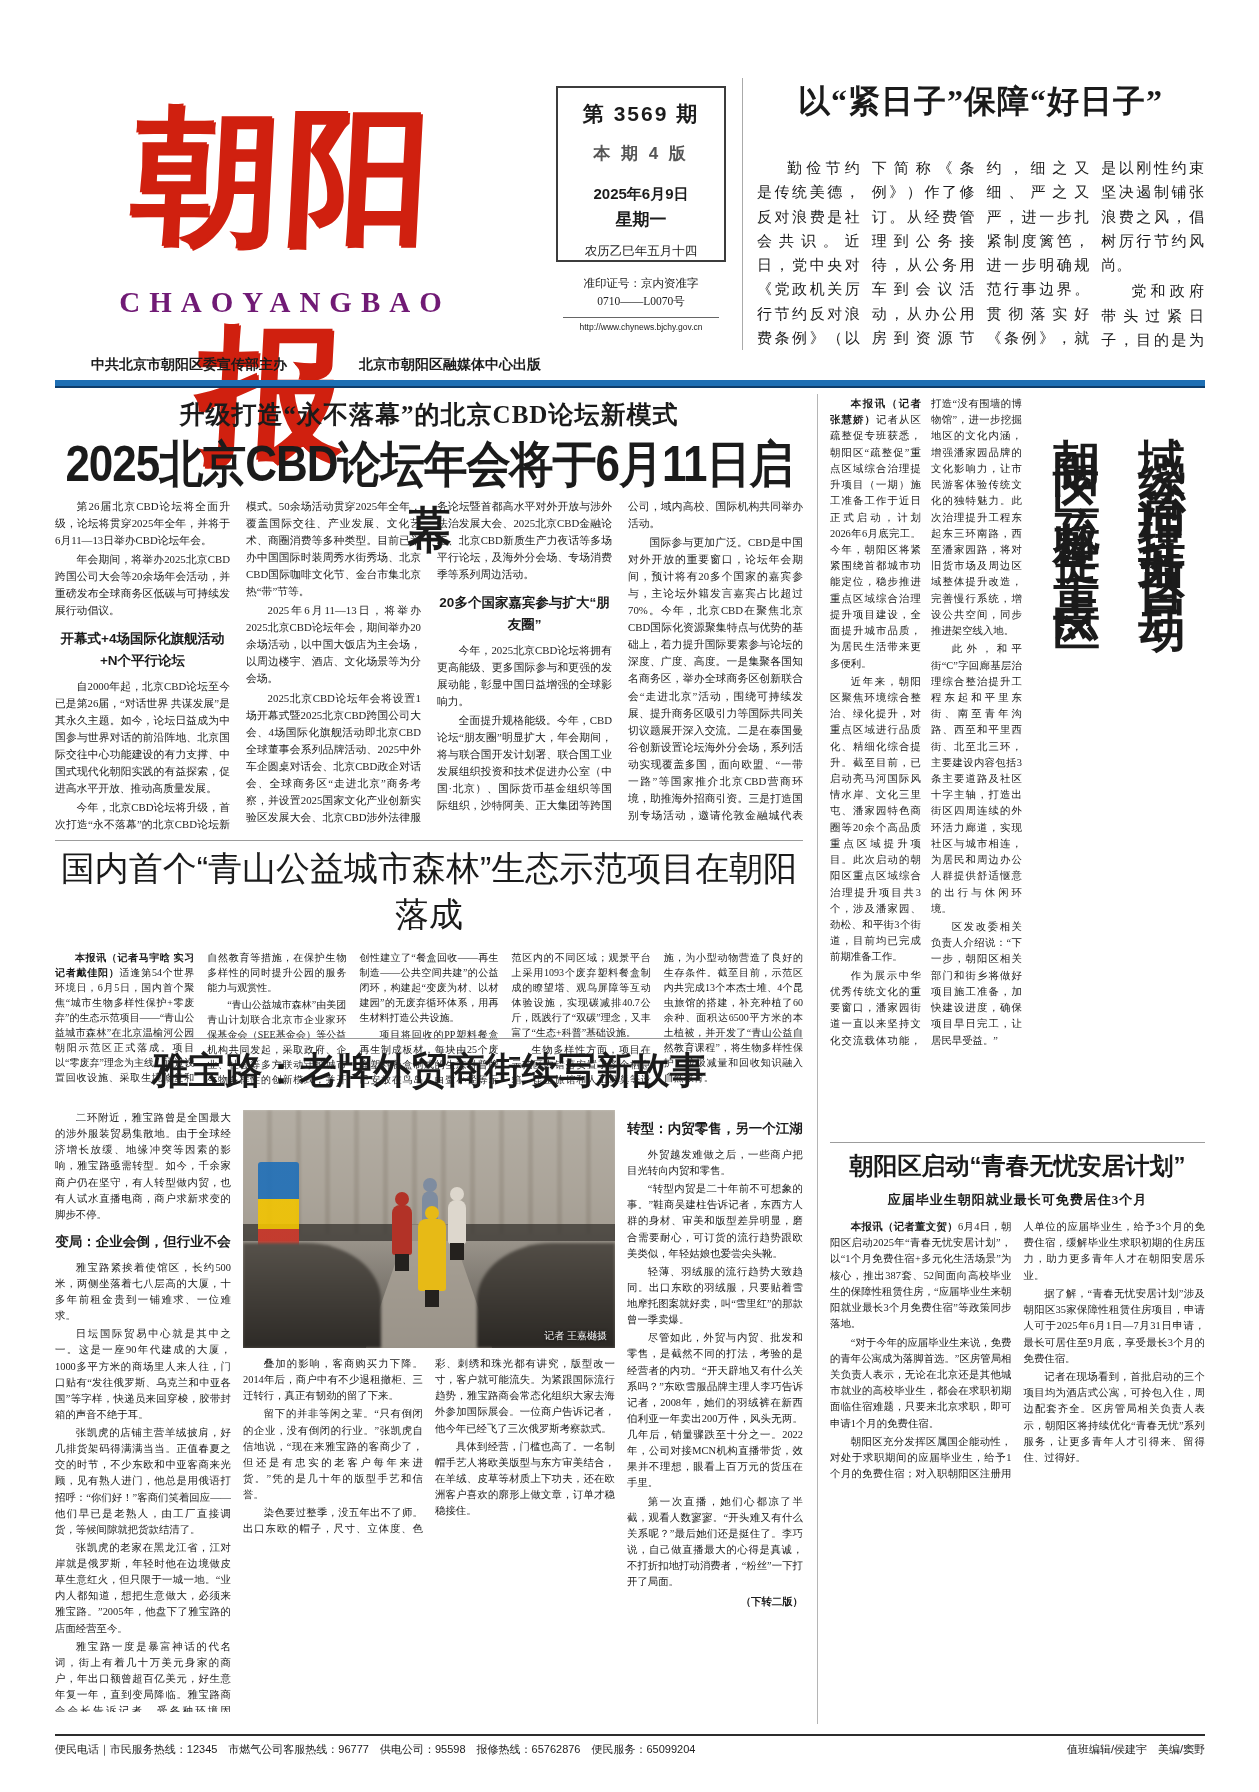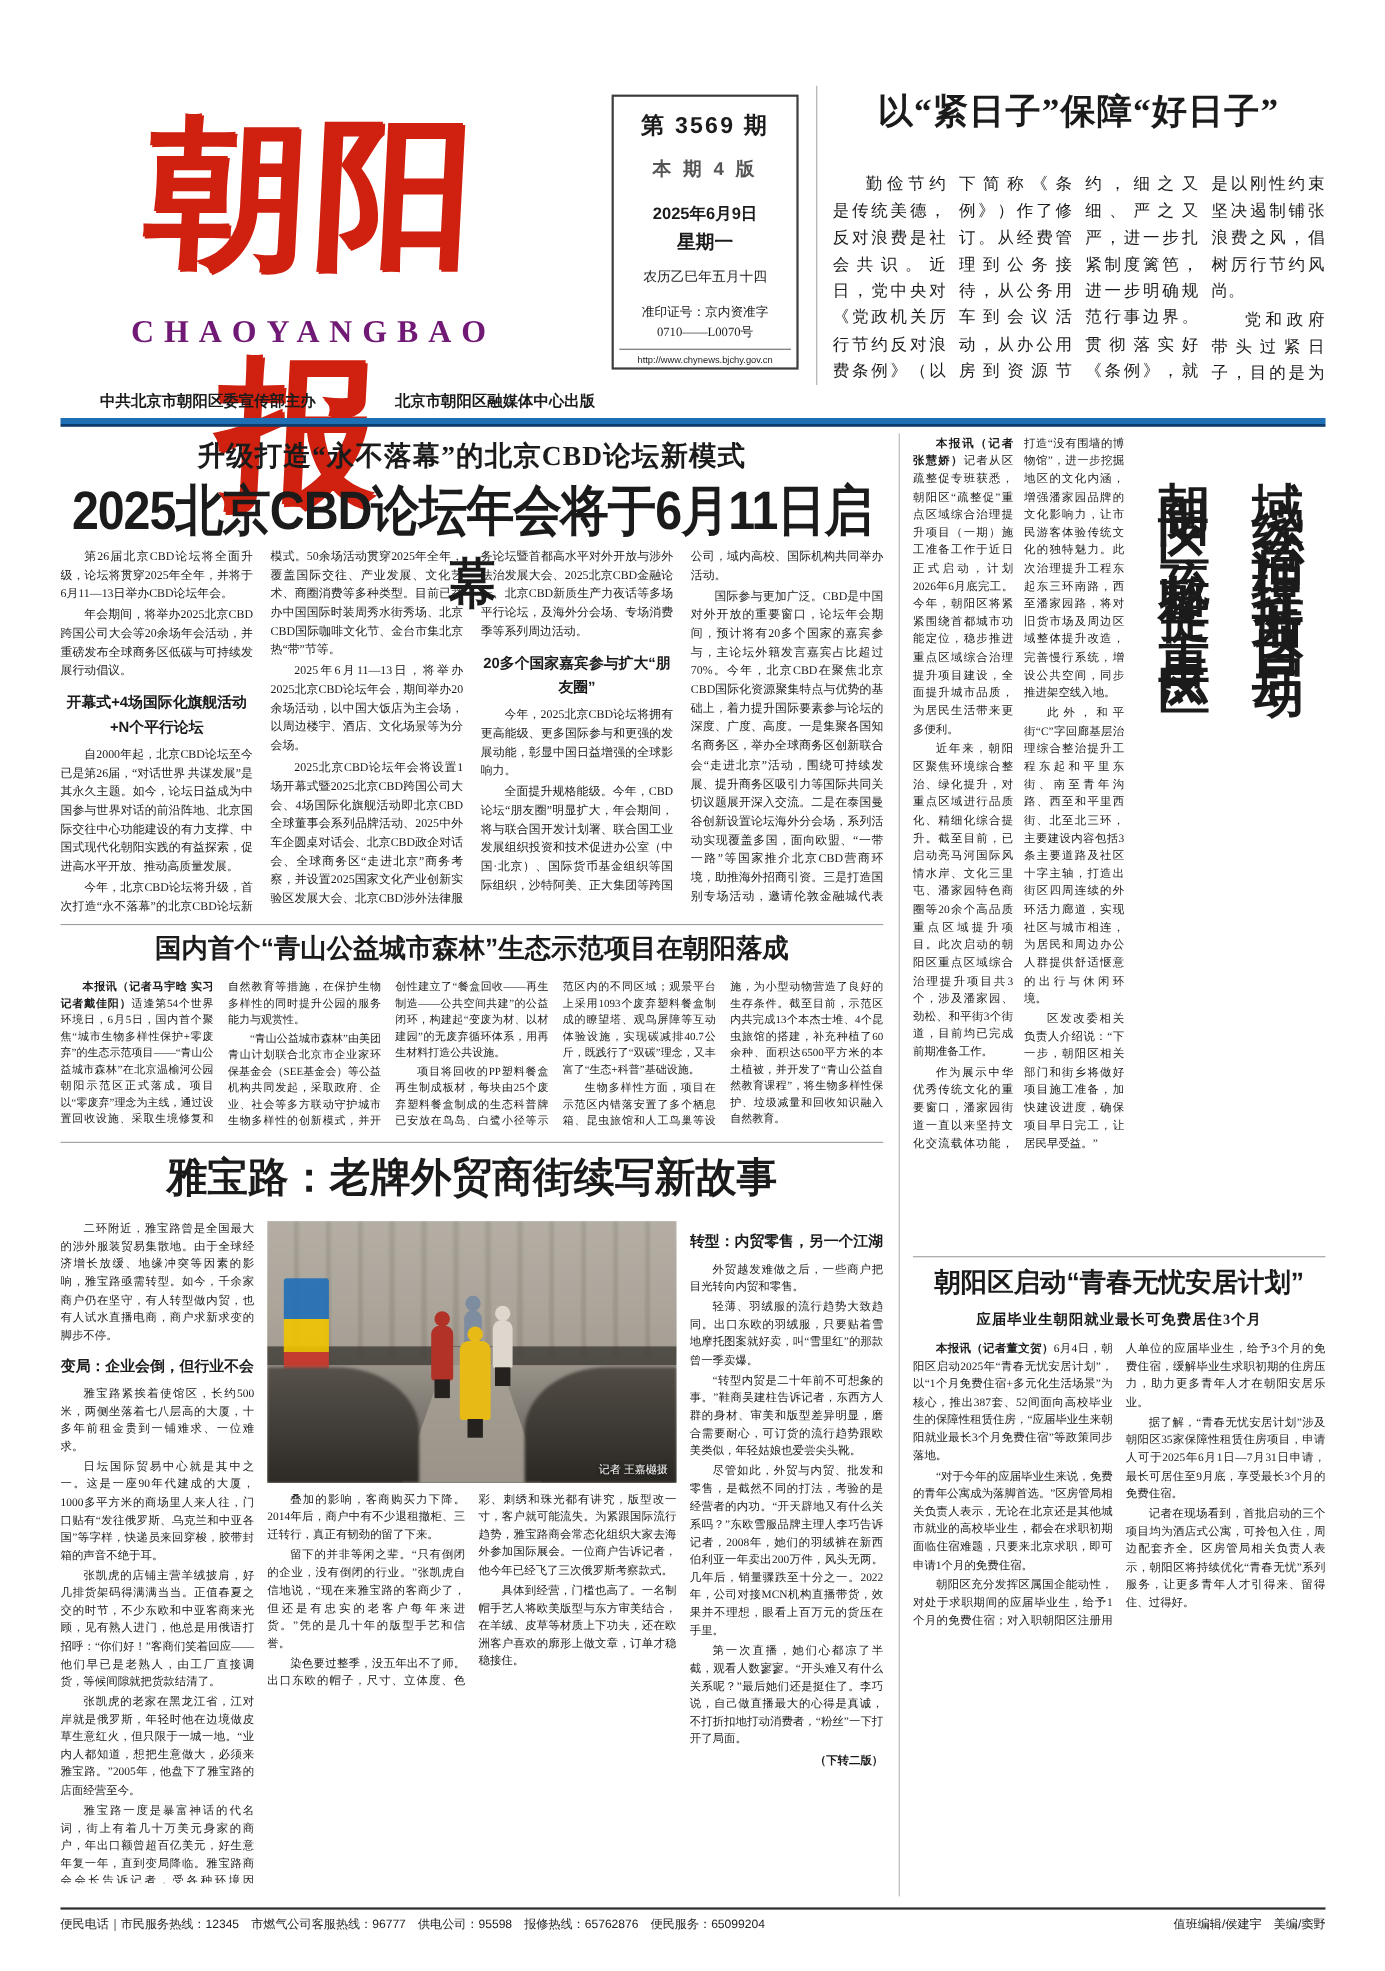--- a/index.html
+++ b/index.html
@@ -11,21 +11,21 @@
   .masthead-cn{position:absolute;left:70px;top:66px;width:430px;height:218px;
       font-family:"DejaVu Serif","Liberation Serif",serif;font-weight:900;color:#d0200f;
       font-size:146px;line-height:218px;text-align:center;letter-spacing:6px;
       transform:skewX(-3deg);text-shadow:2px 2px 0 #d0200f;}
   .masthead-en{position:absolute;left:70px;top:286px;width:430px;text-align:center;color:#701a75;
       font-weight:700;font-size:29px;letter-spacing:9px;font-family:"Liberation Serif",serif;}
   .org-line{position:absolute;left:91px;top:356px;width:640px;display:flex;gap:72px;
       font-size:14px;font-weight:600;font-family:"Liberation Sans","DejaVu Sans",sans-serif;}
 
   
-  .issue-box{position:absolute;left:556px;top:86px;width:170px;height:250px;border:2px solid #3c3c3c;
+  .issue-box{position:absolute;left:556px;top:86px;width:170px;height:176px;border:2px solid #3c3c3c;
       text-align:center;box-sizing:border-box;padding-top:12px;font-family:"Liberation Sans",sans-serif;}
   .issue-no{font-size:21px;font-weight:900;letter-spacing:2px;}
   .issue-edition{font-size:17px;font-weight:800;color:#555;margin-top:14px;letter-spacing:3px;}
   .issue-date{font-size:15px;font-weight:800;margin-top:20px;}
   .issue-week{font-size:17px;font-weight:800;margin-top:4px;}
   .issue-lunar{font-size:12.5px;margin-top:12px;font-family:"Liberation Serif",serif;}
   .issue-lic1{font-size:11.5px;margin-top:16px;font-family:"Liberation Serif",serif;}
   .issue-lic2{font-size:11.5px;margin-top:3px;font-family:"Liberation Serif",serif;}
   .issue-url{font-size:8.5px;margin:8px 5px 0;border-top:1px solid #666;padding-top:4px;color:#222;}
 
@@ -63,21 +63,21 @@
   .shu-body{width:192px;height:100%;overflow:hidden;column-count:2;column-gap:10px;
       font-size:10.4px;line-height:1.56;}
   .shu-headline{flex:1;display:flex;justify-content:space-around;padding-top:4px;}
   .vcol{writing-mode:vertical-rl;text-orientation:upright;font-size:47px;font-weight:900;
       letter-spacing:17px;line-height:1.5;font-family:"Liberation Sans","DejaVu Sans",sans-serif;}
 
   .h-rule{position:absolute;height:1px;background:#9c9c9c;}
 
   
   .qs{position:absolute;left:55px;top:846px;width:748px;}
-  .qs-headline{text-align:center;font-size:24px;font-weight:700;
+  .qs-headline{text-align:center;font-size:34px;font-weight:400;
       font-family:"Liberation Sans",sans-serif;margin:0 0 12px;}
   .qs-body{height:138px;overflow:hidden;column-count:5;column-gap:13px;
       font-size:10px;line-height:1.5;}
 
   
   .yb{position:absolute;left:55px;top:1046px;width:748px;}
   .yb-headline{text-align:center;font-size:37px;font-weight:900;
       font-family:"Liberation Sans",sans-serif;margin:0 0 14px;}
   .yb-grid{display:grid;grid-template-columns:176px 372px 176px;gap:12px;height:602px;}
   .yb-col{overflow:hidden;font-size:10.4px;line-height:1.55;}
@@ -233,22 +233,22 @@
         <div class="yb-mid-text">
             <p class="b-p">叠加的影响，客商购买力下降。2014年后，商户中有不少退租撤柜、三迁转行，真正有韧劲的留了下来。</p>
             <p class="b-p">留下的并非等闲之辈。“只有倒闭的企业，没有倒闭的行业。”张凯虎自信地说，“现在来雅宝路的客商少了，但还是有忠实的老客户每年来进货。”凭的是几十年的版型手艺和信誉。</p>
             <p class="b-p">染色要过整季，没五年出不了师。出口东欧的帽子，尺寸、立体度、色彩、刺绣和珠光都有讲究，版型改一寸，客户就可能流失。为紧跟国际流行趋势，雅宝路商会常态化组织大家去海外参加国际展会。一位商户告诉记者，他今年已经飞了三次俄罗斯考察款式。</p>
             <p class="b-p">具体到经营，门槛也高了。一名制帽手艺人将欧美版型与东方审美结合，在羊绒、皮草等材质上下功夫，还在欧洲客户喜欢的廓形上做文章，订单才稳稳接住。</p>
           </div>
       </div>
       <div class="yb-col">
           <h4 class="b-h">转型：内贸零售，另一个江湖</h4>
           <p class="b-p">外贸越发难做之后，一些商户把目光转向内贸和零售。</p>
+          <p class="b-p">“转型内贸是二十年前不可想象的事。”鞋商吴建柱告诉记者，东西方人群的身材、审美和版型差异明显，磨合需要耐心，可订货的流行趋势跟欧美类似，年轻姑娘也爱尝尖头靴。</p>
           <p class="b-p">轻薄、羽绒服的流行趋势大致趋同。出口东欧的羽绒服，只要贴着雪地摩托图案就好卖，叫“雪里红”的那款曾一季卖爆。</p>
-          <p class="b-p">“转型内贸是二十年前不可想象的事。”鞋商吴建柱告诉记者，东西方人群的身材、审美和版型差异明显，磨合需要耐心，可订货的流行趋势跟欧美类似，年轻姑娘也爱尝尖头靴。</p>
           <p class="b-p">尽管如此，外贸与内贸、批发和零售，是截然不同的打法，考验的是经营者的内功。“开天辟地又有什么关系吗？”东欧雪服品牌主理人李巧告诉记者，2008年，她们的羽绒裤在新西伯利亚一年卖出200万件，风头无两。几年后，销量骤跌至十分之一。2022年，公司对接MCN机构直播带货，效果并不理想，眼看上百万元的货压在手里。</p>
           <p class="b-p">第一次直播，她们心都凉了半截，观看人数寥寥。“开头难又有什么关系呢？”最后她们还是挺住了。李巧说，自己做直播最大的心得是真诚，不打折扣地打动消费者，“粉丝”一下打开了局面。</p>
           <p class="b-end">（下转二版）</p>
         </div>
     </div>
   </div>
 
   <div class="h-rule" style="left:830px;top:1142px;width:375px;"></div>
 
   <div class="youth">

